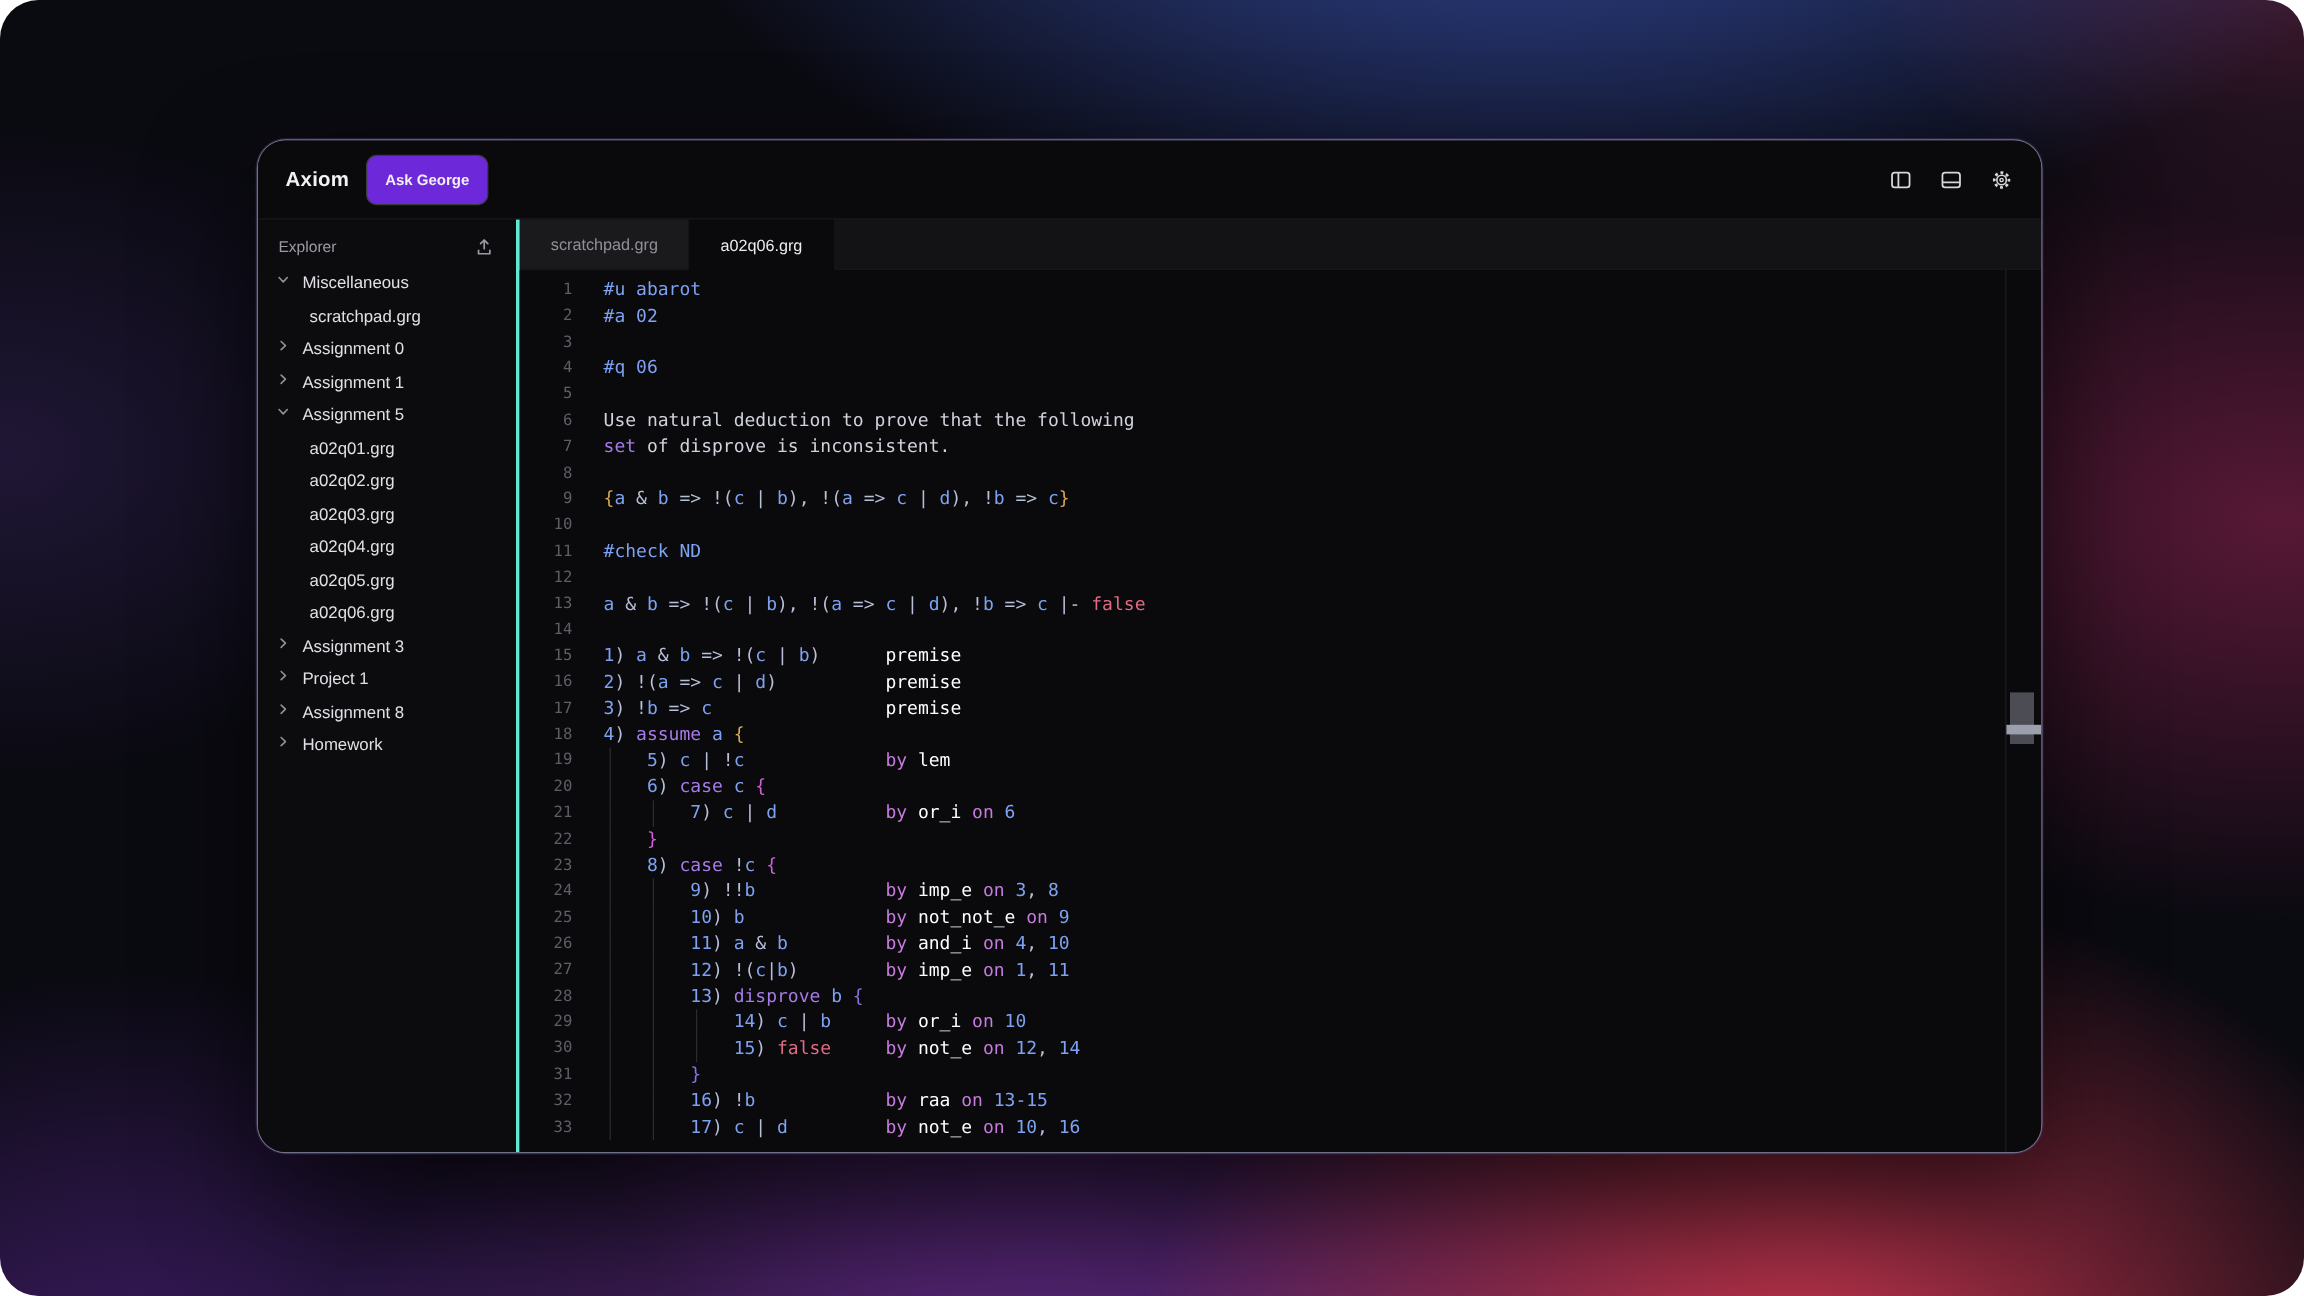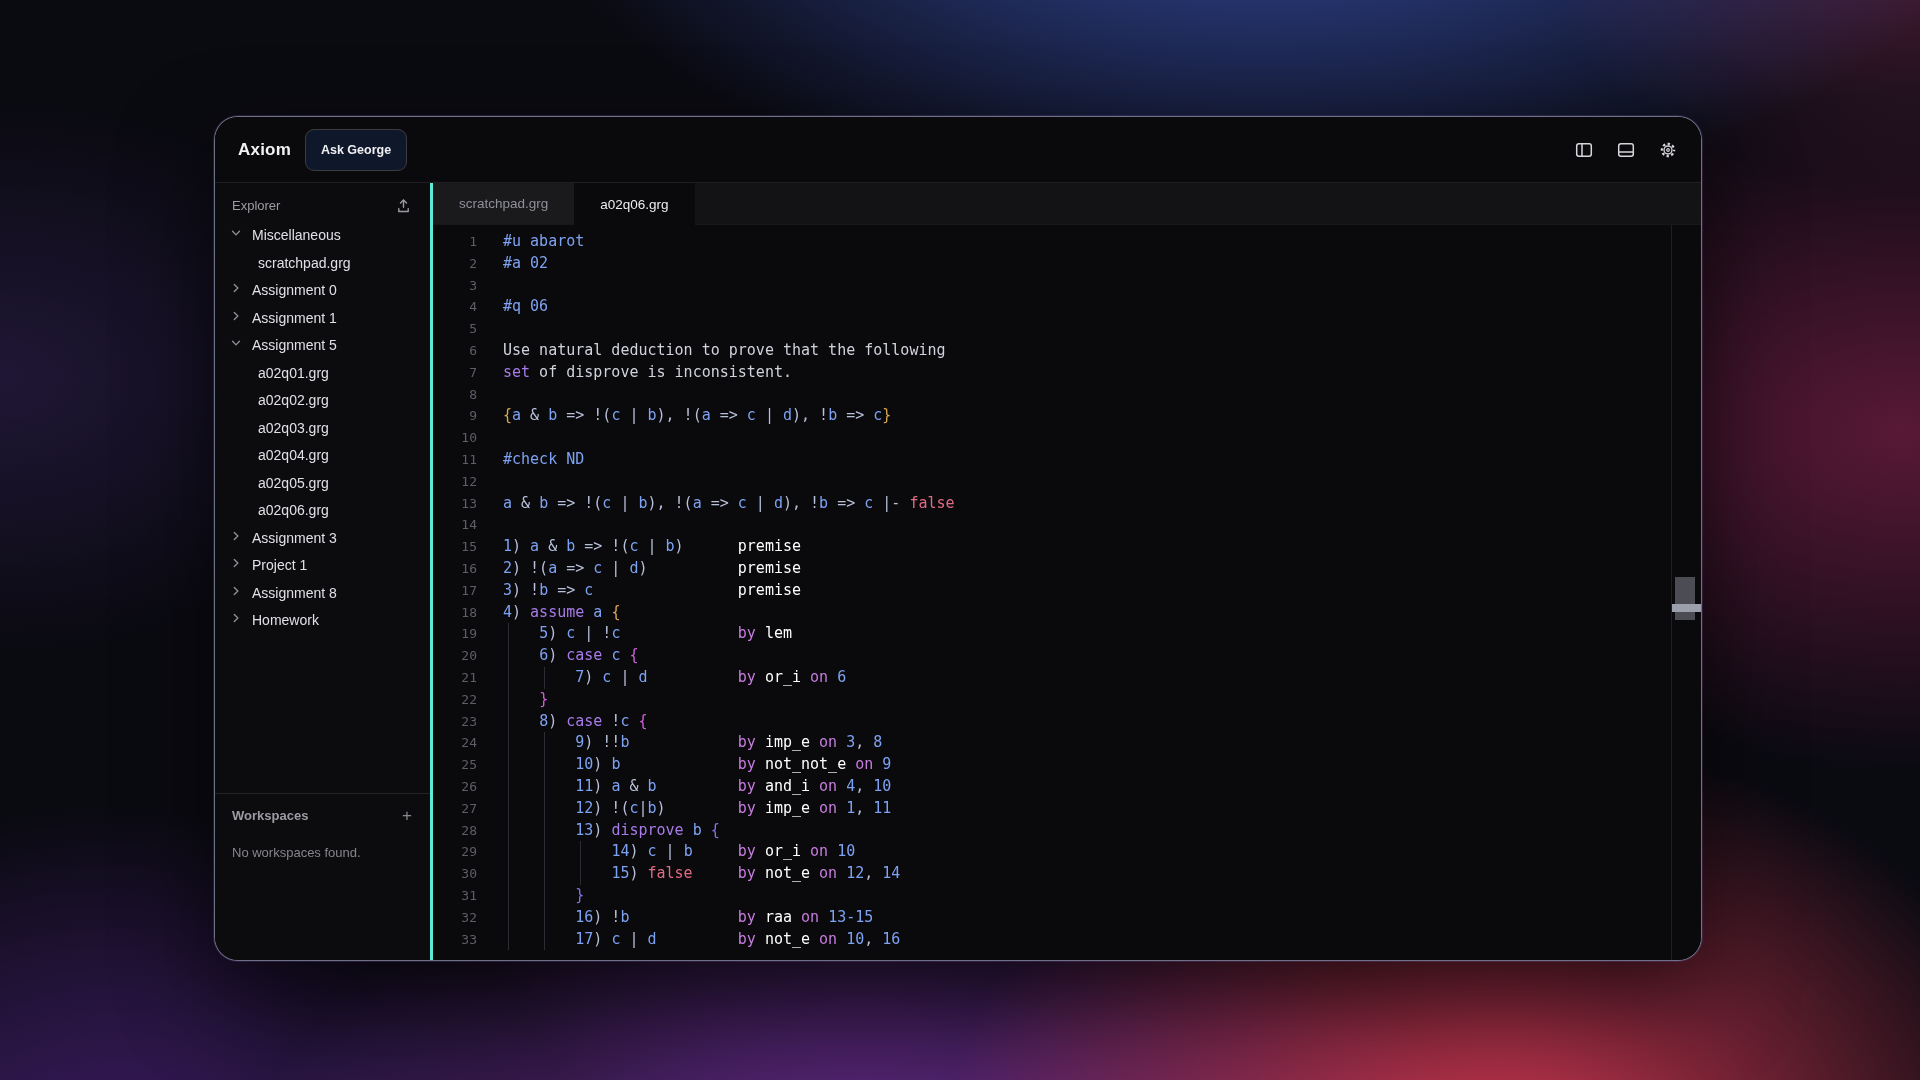--- a/index.html
+++ b/index.html
@@ -5,30 +5,30 @@
   html,body{margin:0;padding:0;width:1920px;height:1080px;overflow:hidden;
     font-family:"Liberation Sans",sans-serif;}
   .bg{position:relative;width:1920px;height:1080px;background:
     radial-gradient(900px 700px at 78% 108%, rgba(236,62,92,.88), transparent 62%),
     radial-gradient(1100px 820px at 45% 120%, rgba(158,62,212,.82), transparent 60%),
     radial-gradient(720px 620px at 6% 112%, rgba(112,46,182,.55), transparent 65%),
     radial-gradient(1250px 720px at 66% -20%, rgba(64,94,204,.92), transparent 62%),
     radial-gradient(820px 520px at 99% 40%, rgba(152,36,84,.55), transparent 65%),
     radial-gradient(640px 420px at 100% -6%, rgba(198,64,124,.35), transparent 60%),
     radial-gradient(620px 420px at 0% 35%, rgba(72,46,122,.35), transparent 65%),
-    #0a0a11;}
+    #0a0a11; border-radius: 32px;}
   .window{position:absolute;left:214px;top:116px;width:1488px;height:845px;
     background:#0a0a0d;border:1.5px solid rgba(190,198,235,.55);border-radius:24px;
     overflow:hidden;box-sizing:border-box;
     box-shadow:0 0 0 1px rgba(120,80,160,.25), 0 35px 90px rgba(0,0,0,.6);}
   
   .titlebar{height:66px;background:#0a0a0c;border-bottom:1px solid #1e1e23;
     display:flex;align-items:center;padding:0 24px 0 23px;box-sizing:border-box;}
   .brand{color:#f2f2f5;font-weight:700;font-size:17px;letter-spacing:.2px;}
-  .askg{margin-left:14px;background:#0f172a;border:1px solid #3c3c41;color:#f0f0f2;
+  .askg{margin-left:14px;background:#6d28d9;border:1px solid #3c3c41;color:#f0f0f2;
     font-weight:700;font-size:12.5px;padding:13px 15px;border-radius:9px;
     font-family:"Liberation Sans",sans-serif;cursor:pointer;}
   .tb-icons{margin-left:auto;display:flex;align-items:center;gap:24px;}
   .tb-icons .ic{display:inline-flex;width:18px;height:18px;cursor:pointer;}
   
   .main{display:flex;height:778px;}
   .sidebar{position:relative;width:218px;flex:0 0 218px;background:#0c0c0f;
     border-right:3px solid #5eead4;box-sizing:border-box;}
   .exp-head{height:44px;display:flex;align-items:center;justify-content:space-between;
     padding:0 18px 0 17px;}
@@ -192,27 +192,20 @@
             </div>
             <div class="tree-row folder">
               <span class="chev">
                 <svg width="12" height="12" viewBox="0 0 14 14" fill="none" stroke="#8f8f98" stroke-width="1.6" stroke-linecap="round" stroke-linejoin="round">
                   <polyline points="5,3 9.2,7 5,11"></polyline>
                 </svg>
               </span>
               <span>Homework</span>
             </div>
           </div>
-        <div class="ws">
-          <div class="ws-head">
-            <span class="ws-title">Workspaces</span>
-            <span class="ws-plus">+</span>
-          </div>
-          <div class="ws-empty">No workspaces found.</div>
-        </div>
       </aside>
 
       <section class="editor-col">
         <div class="tabbar" id="tabbar">
             <div class="tab inactive">scratchpad.grg</div>
             <div class="tab active">a02q06.grg</div>
           </div>
         <div class="editor" id="editor">
           <div class="scrollzone">
             <div class="thumb"></div>

